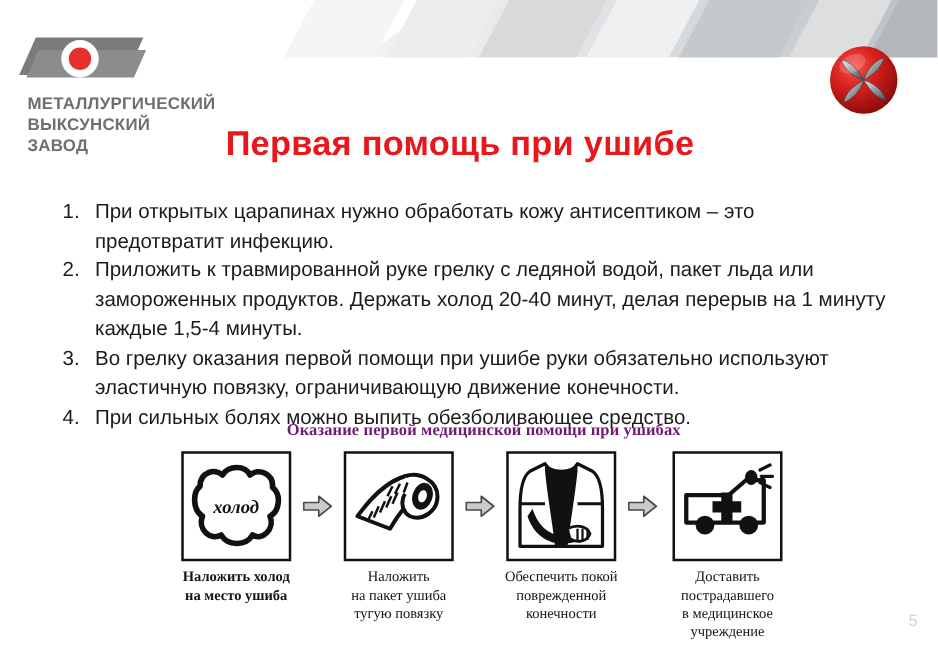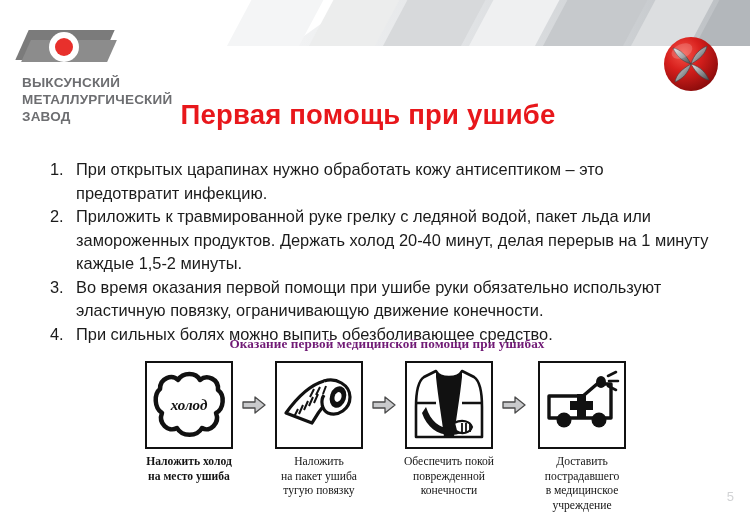--- a/index.html
+++ b/index.html
@@ -204,22 +204,22 @@
   </div>
 
   <div class="logo-block">
     <div class="logo-mark">
       <div class="logo-par"></div>
       <div class="logo-par lower"></div>
       <div class="logo-dot-white"></div>
       <div class="logo-dot-red"></div>
     </div>
     <div class="logo-words">
+      <div>МЕТАЛЛУРГИЧЕСКИЙ</div>
       <div>ВЫКСУНСКИЙ</div>
-      <div>МЕТАЛЛУРГИЧЕСКИЙ</div>
       <div>ЗАВОД</div>
     </div>
   </div>
 
   <div class="emblem">
     <svg width="58" height="58" viewBox="0 0 58 58">
       <defs>
         <radialGradient id="sph" cx="36%" cy="30%" r="72%">
           <stop offset="0%" stop-color="#f4554a"></stop>
           <stop offset="45%" stop-color="#d8201d"></stop>
@@ -244,25 +244,25 @@
 
   <div class="title">Первая помощь при ушибе</div>
 
   <div class="list">
     <div class="list-item">
       <div class="list-num">1.</div>
       <div class="list-text">При открытых царапинах нужно обработать кожу антисептиком – это предотвратит инфекцию.</div>
     </div>
     <div class="list-item">
       <div class="list-num">2.</div>
-      <div class="list-text">Приложить к травмированной руке грелку с ледяной водой, пакет льда или замороженных продуктов. Держать холод 20-40 минут, делая перерыв на 1 минуту каждые 1,5-2 минуты.</div>
+      <div class="list-text">Приложить к травмированной руке грелку с ледяной водой, пакет льда или замороженных продуктов. Держать холод 20-40 минут, делая перерыв на 1 минуту каждые 1,5-4 минуты.</div>
     </div>
     <div class="list-item">
       <div class="list-num">3.</div>
-      <div class="list-text">Во время оказания первой помощи при ушибе руки обязательно используют эластичную повязку, ограничивающую движение конечности.</div>
+      <div class="list-text">Во грелку оказания первой помощи при ушибе руки обязательно используют эластичную повязку, ограничивающую движение конечности.</div>
     </div>
     <div class="list-item">
       <div class="list-num">4.</div>
       <div class="list-text">При сильных болях можно выпить обезболивающее средство.</div>
     </div>
   </div>
 
   <div class="diagram">
     <div class="diagram-title">Оказание первой медицинской помощи при ушибах</div>
     <div class="diagram-row">

